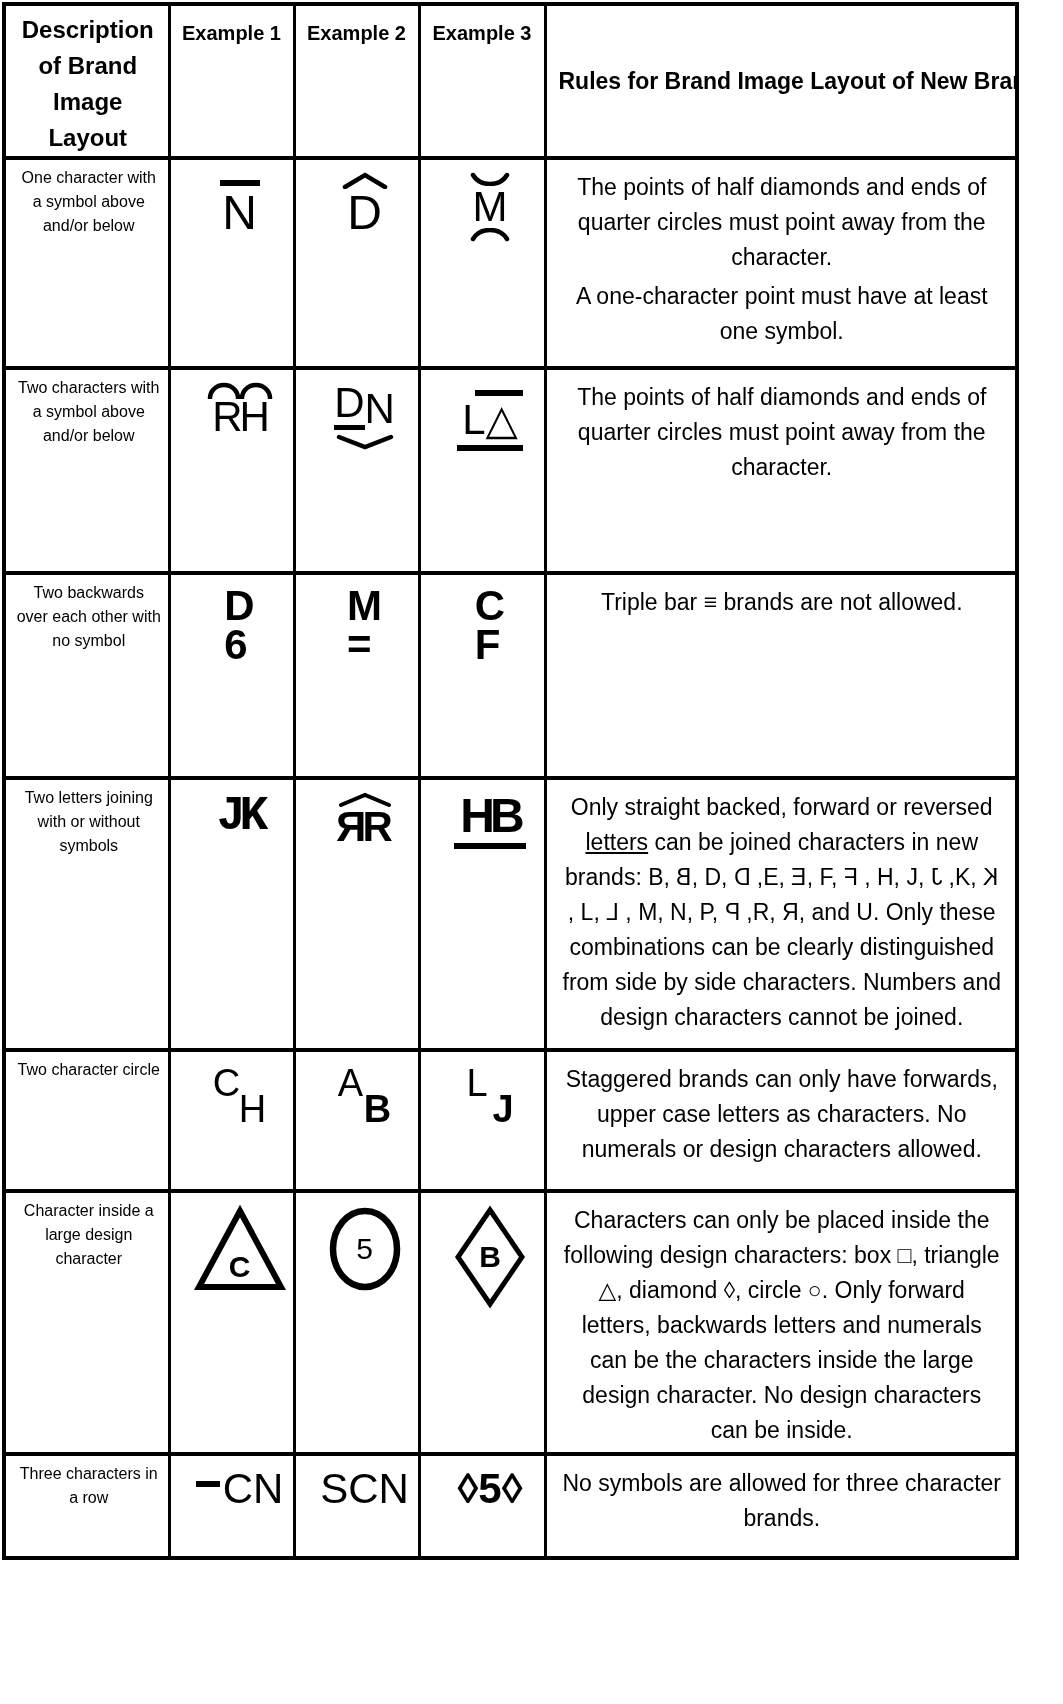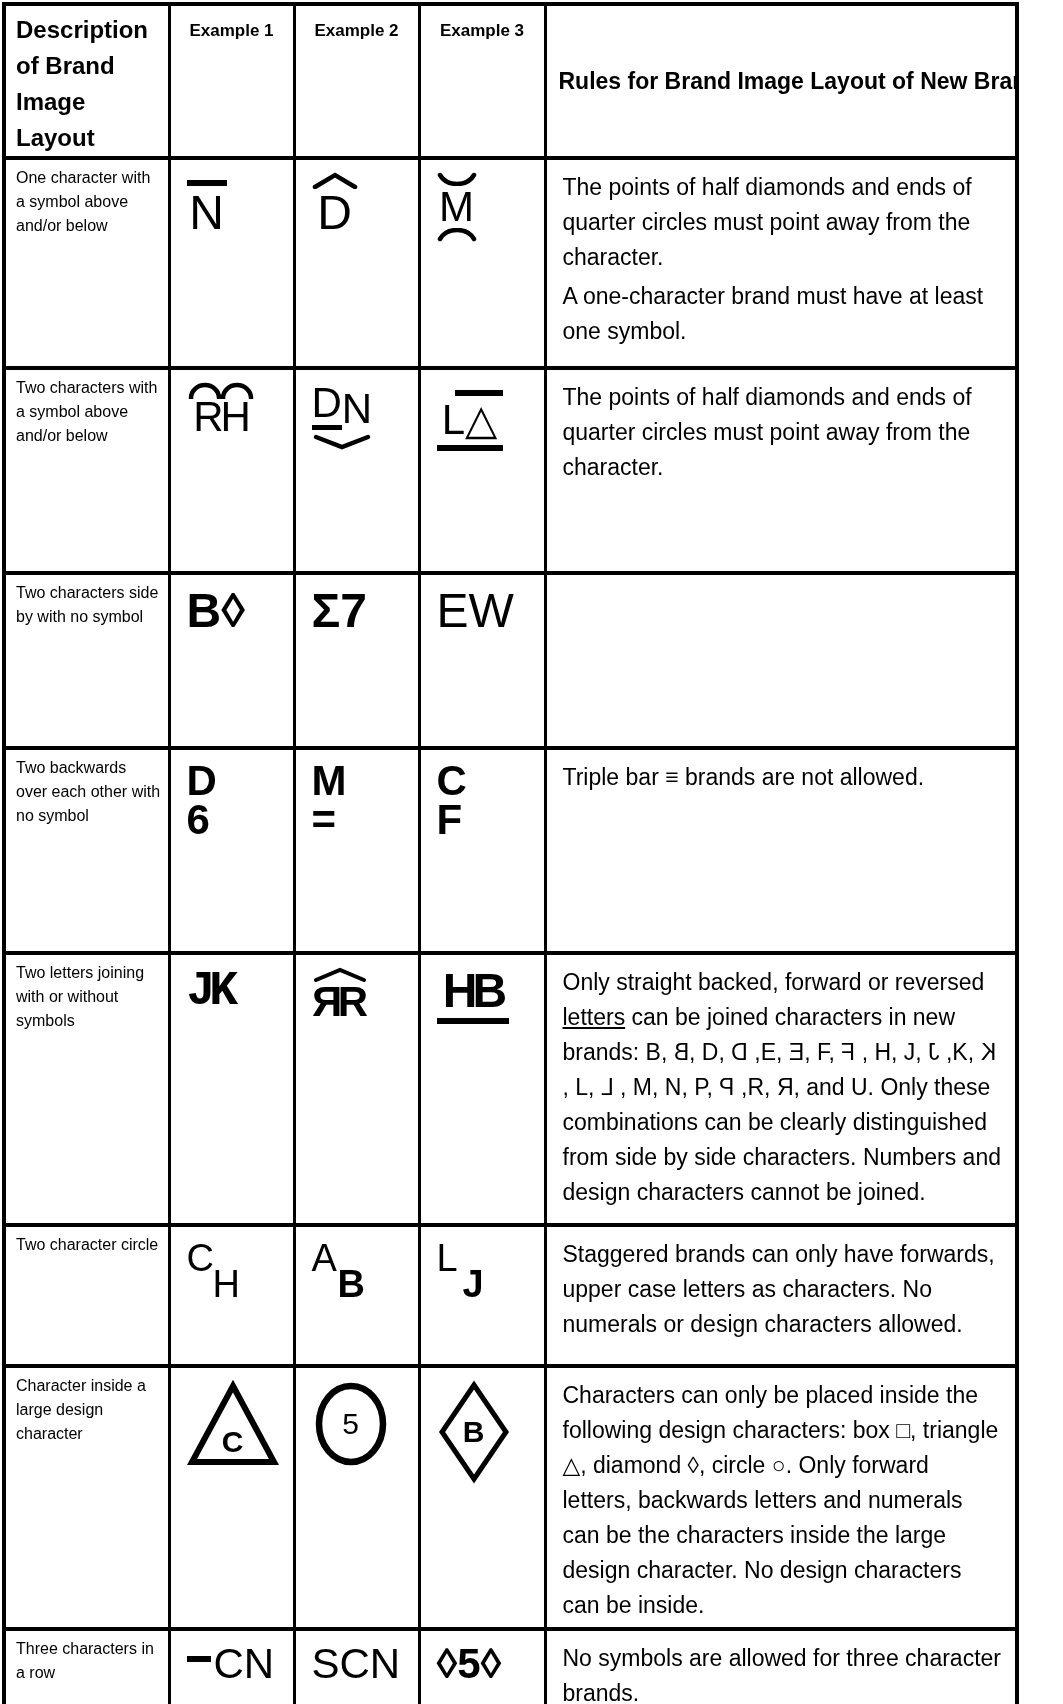--- a/index.html
+++ b/index.html
@@ -1,23 +1,23 @@
 <!DOCTYPE html>
 <html><head>
 <meta charset="utf-8">
 <style>
   html,body{margin:0;padding:0;background:#fff;}
   .page{
     position:relative;width:1063px;height:1704px;background:#ffffff;
     font-family:"Liberation Sans","DejaVu Sans",sans-serif;color:#000;
   }
   table.brand{border-collapse:collapse;table-layout:fixed;width:1013px;margin:2px 0 0 2px;border:4px solid #000;}
-  td,th{border:3px solid #000;border-top-width:4px;border-bottom-width:4px;vertical-align:top;text-align:left;padding:0;overflow:hidden;}
+  td,th{border:3px solid #000;border-top-width:4px;border-bottom-width:4px;vertical-align:top;text-align:center;padding:0;overflow:hidden;}
   th.desc-h{font-size:24px;font-weight:bold;padding:6px 8px 0 10px;line-height:1.5;}
-  th.ex-h{font-size:17px;font-weight:bold;text-align:center;padding:12px 6px 0 6px;line-height:1.55;}
+  th.ex-h{font-size:20px;font-weight:bold;text-align:center;padding:12px 6px 0 6px;line-height:1.55;}
   th.rules-h{font-size:23px;font-weight:bold;vertical-align:middle;padding:0 0 0 12px;white-space:nowrap;}
   td.desc{font-size:16px;line-height:1.5;padding:6px 6px 0 10px;}
   td.rules{font-size:23px;line-height:1.52;padding:6px 10px 0 12px;}
   td.rules p{margin:4px;}
   td.ex{padding:12px 0 0 16px;}
   .u{text-decoration:underline;}
   .flip{display:inline-block;transform:scaleX(-1);}
   
   .brand-fig{display:inline-flex;flex-direction:column;align-items:center;line-height:1;}
   .ch{font-size:48px;line-height:1;}
@@ -82,21 +82,21 @@
             <path d="M3 3 C 10 15, 30 15, 37 3" fill="none" stroke="#000" stroke-width="4.5" stroke-linecap="round"></path>
           </svg>
           <span class="ch sm">M</span>
           <svg width="40" height="14" viewBox="0 0 40 14">
             <path d="M3 11 C 10 -1, 30 -1, 37 11" fill="none" stroke="#000" stroke-width="4.5" stroke-linecap="round"></path>
           </svg>
         </span>
       </td>
       <td class="rules">
         <p>The points of half diamonds and ends of quarter circles must point away from the character.</p>
-        <p>A one-character brand must have at least one symbol.</p>
+        <p>A one-character point must have at least one symbol.</p>
       </td>
     </tr>
 
     <tr style="height:205px">
       <td class="desc">Two characters with a symbol above and/or below</td>
       <td class="ex">
         <span class="brand-fig">
           <svg width="68" height="17" viewBox="0 0 68 17" style="margin-bottom:-3px">
             <path d="M4 16 A 13 12 0 0 1 32 16" fill="none" stroke="#000" stroke-width="4.5" stroke-linecap="round"></path>
             <path d="M36 16 A 13 12 0 0 1 64 16" fill="none" stroke="#000" stroke-width="4.5" stroke-linecap="round"></path>
@@ -120,33 +120,20 @@
           <span class="bar" style="width:48px;align-self:flex-end;margin-bottom:3px"></span>
           <span class="ch sm">L△</span>
           <span class="bar" style="width:66px;margin-top:4px"></span>
         </span>
       </td>
       <td class="rules">
         <p>The points of half diamonds and ends of quarter circles must point away from the character.</p>
       </td>
     </tr>
 
-    <tr style="height:175px">
-      <td class="desc">Two characters side by with no symbol</td>
-      <td class="ex">
-        <span class="ch bold">B◊</span>
-      </td>
-      <td class="ex">
-        <span class="ch bold">Σ7</span>
-      </td>
-      <td class="ex">
-        <span class="ch">EW</span>
-      </td>
-      <td class="rules"></td>
-    </tr>
 
     <tr style="height:205px">
       <td class="desc">Two backwards over each other with no symbol</td>
       <td class="ex">
         <span class="stack">
           <span>D</span>
           <span>6</span>
         </span>
       </td>
       <td class="ex">

